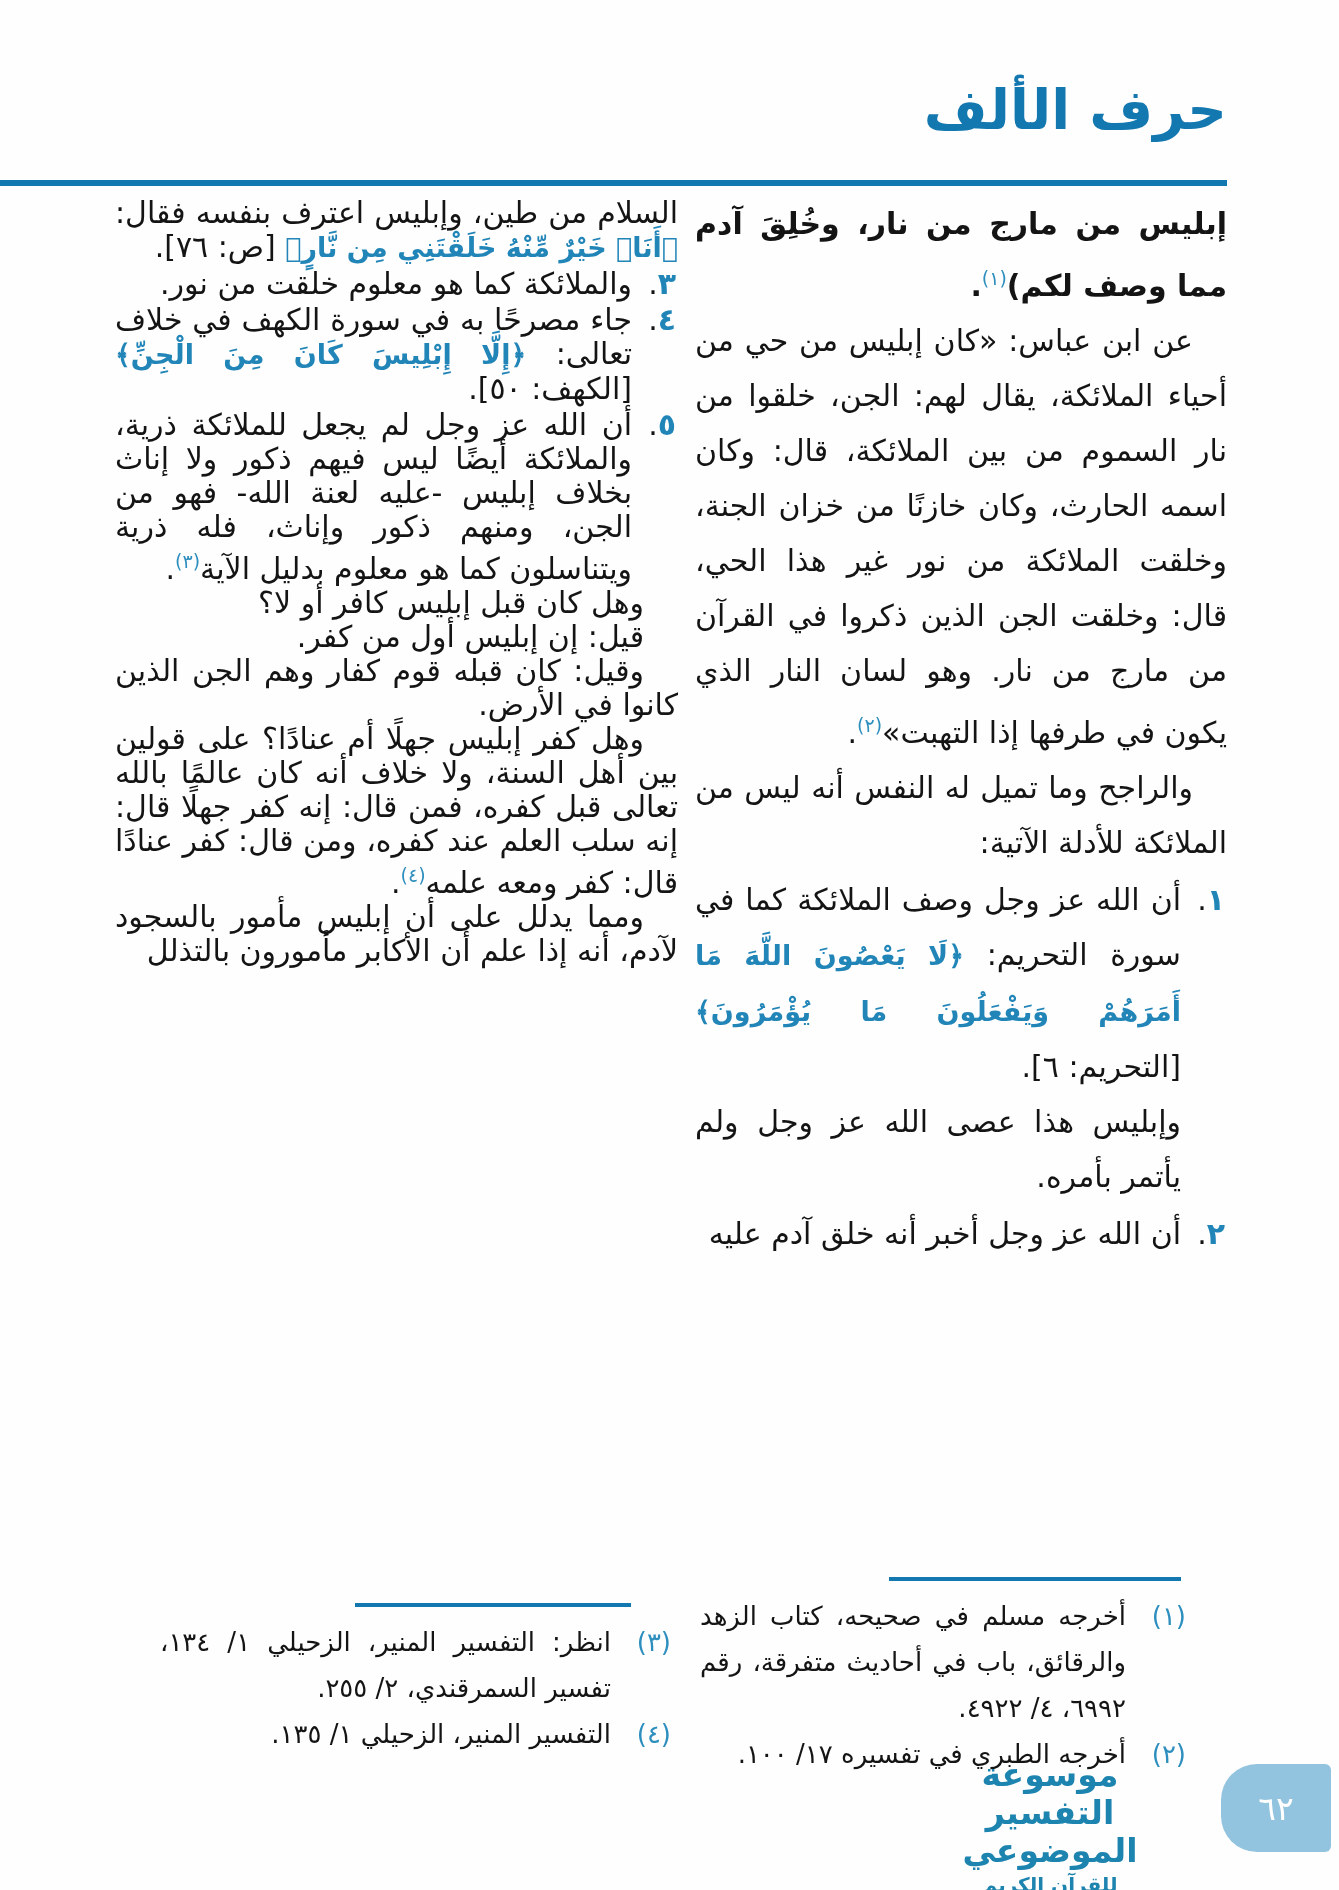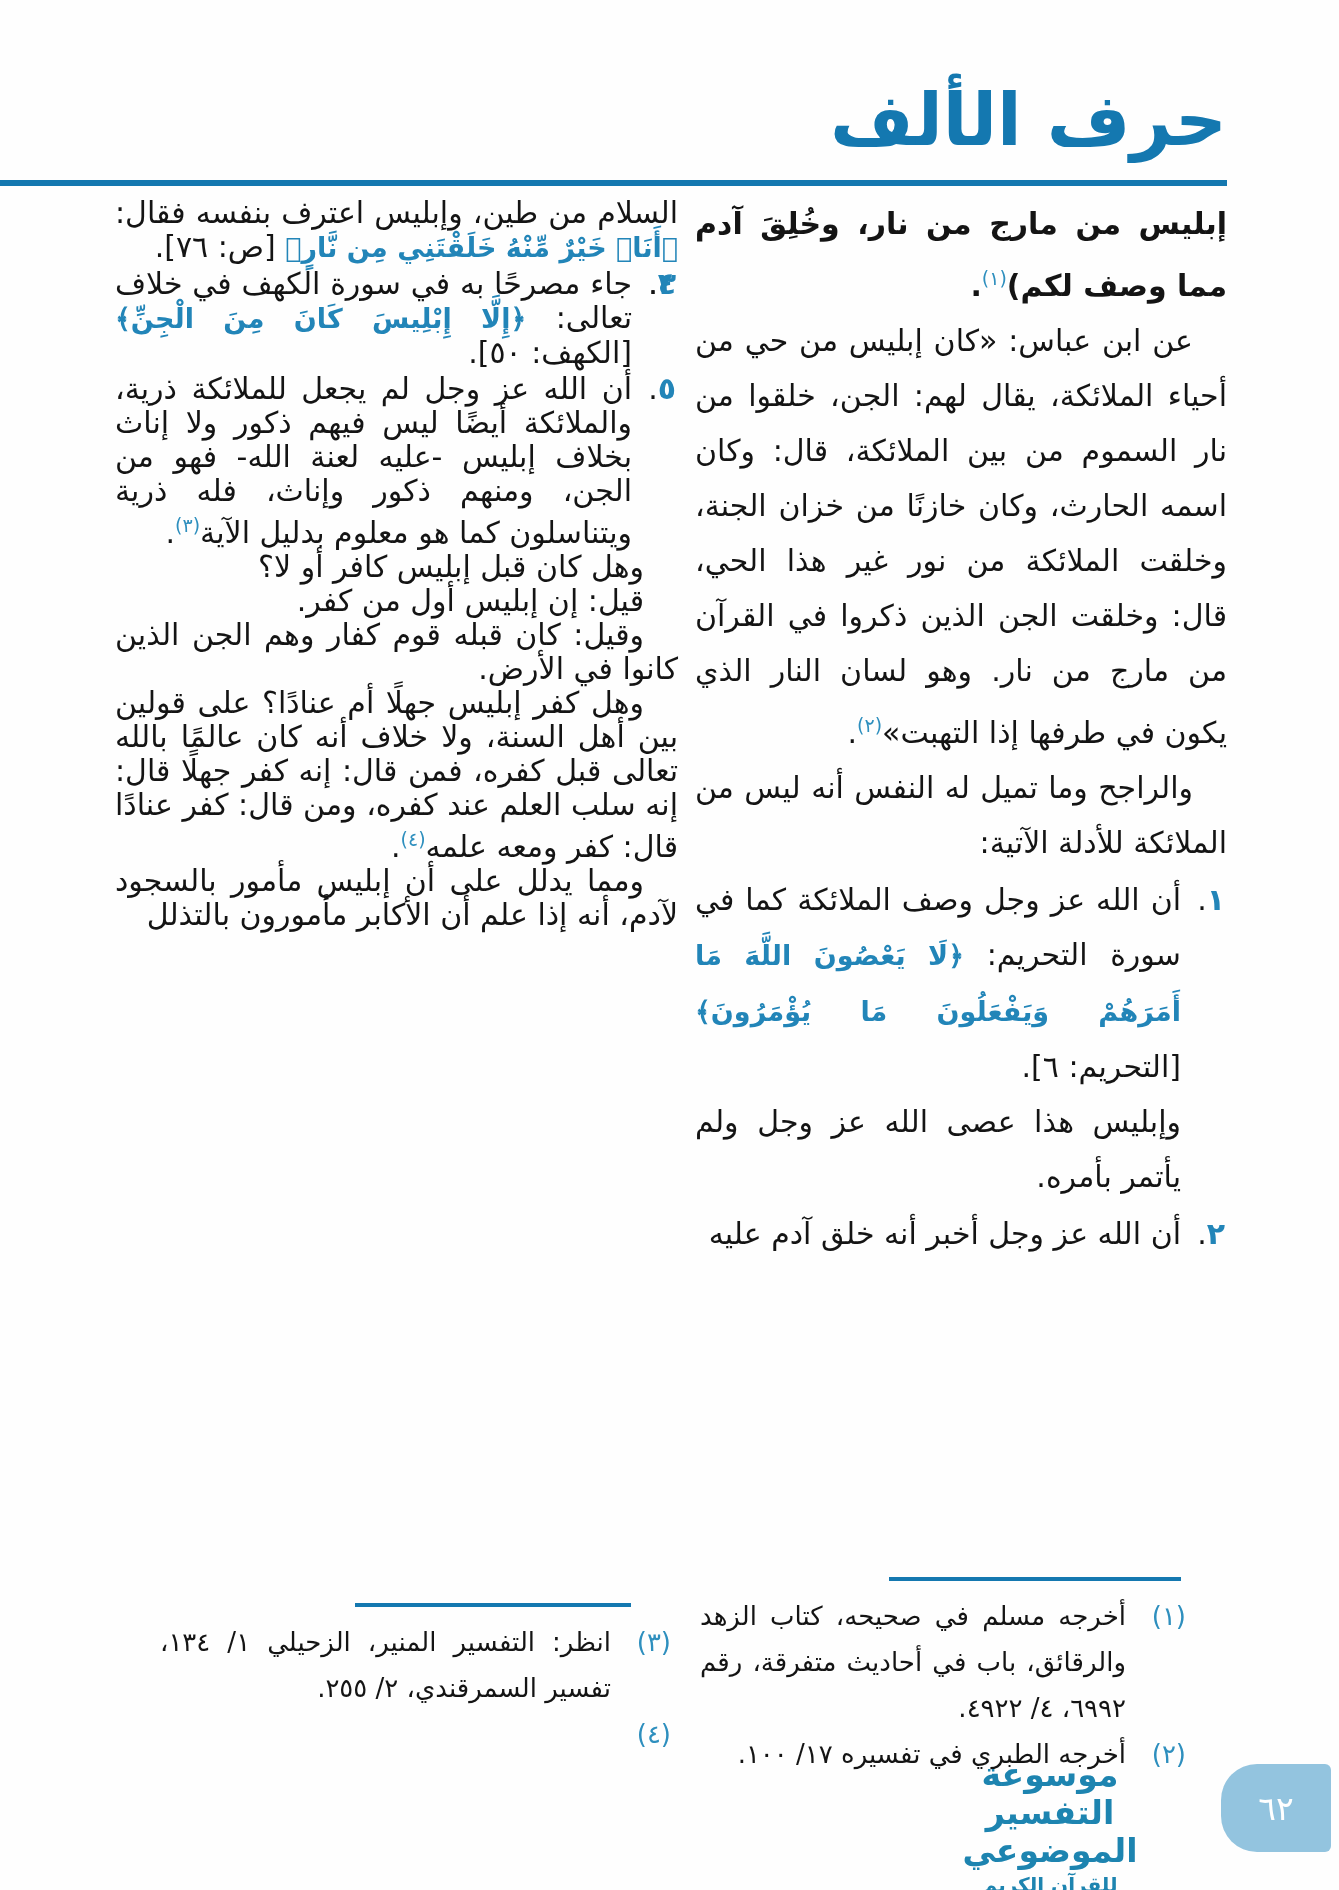--- a/index.html
+++ b/index.html
@@ -9,21 +9,21 @@
     --pill:#93c4df;
     --ink:#141414;
   }
   html,body{margin:0;padding:0;background:#ffffff;}
   .page{
     position:relative;width:1339px;height:1890px;overflow:hidden;background:#fefefe;
     font-family:"DejaVu Sans",sans-serif;color:var(--ink);
   }
   .header-title{
     position:absolute;top:78px;right:112px;
-    font-size:72px;font-weight:700;color:var(--accent);
+    font-size:55px;font-weight:700;color:var(--accent);
     letter-spacing:-1px;
   }
   .header-rule{
     position:absolute;top:180px;left:0;width:1227px;height:6px;background:var(--accent);
   }
   .col{
     position:absolute;top:196px;direction:rtl;text-align:justify;
     font-size:30px;line-height:55px;
   }
   .col-right{left:695px;width:532px;line-height:55px;}
@@ -72,40 +72,40 @@
   <div class="col col-right" id="col-right">
       <div class="para"><span class="bold">إبليس من مارج من نار، وخُلِقَ آدم مما وصف لكم)</span><span class="ref">(١)</span><span class="bold">.</span></div>
       <div class="para indent"><span>عن ابن عباس: «كان إبليس من حي من أحياء الملائكة، يقال لهم: الجن، خلقوا من نار السموم من بين الملائكة، قال: وكان اسمه الحارث، وكان خازنًا من خزان الجنة، وخلقت الملائكة من نور غير هذا الحي، قال: وخلقت الجن الذين ذكروا في القرآن من مارج من نار. وهو لسان النار الذي يكون في طرفها إذا التهبت»</span><span class="ref">(٢)</span><span>.</span></div>
       <div class="para indent"><span>والراجح وما تميل له النفس أنه ليس من الملائكة للأدلة الآتية:</span></div>
       <div class="li"><span class="num"><span class="num-d">١</span>.</span><span>أن الله عز وجل وصف الملائكة كما في سورة التحريم: </span><span class="quran">﴿لَا يَعْصُونَ اللَّهَ مَا أَمَرَهُمْ وَيَفْعَلُونَ مَا يُؤْمَرُونَ﴾</span><span> [التحريم: ٦].</span></div>
       <div class="li cont"><span>وإبليس هذا عصى الله عز وجل ولم يأتمر بأمره.</span></div>
       <div class="li"><span class="num"><span class="num-d">٢</span>.</span><span>أن الله عز وجل أخبر أنه خلق آدم عليه</span></div>
     </div>
   <div class="col col-left" id="col-left">
       <div class="para"><span>السلام من طين، وإبليس اعترف بنفسه فقال: </span><span class="quran">﴿أَنَا۠ خَيْرٌ مِّنْهُ خَلَقْتَنِي مِن نَّارٍ﴾</span><span> [ص: ٧٦].</span></div>
-      <div class="li"><span class="num"><span class="num-d">٣</span>.</span></div>
+      <div class="li"><span class="num"><span class="num-d">٣</span>.</span><span>والملائكة كما هو معلوم خلقت من نور.</span></div>
       <div class="li"><span class="num"><span class="num-d">٤</span>.</span><span>جاء مصرحًا به في سورة الكهف في خلاف تعالى: </span><span class="quran">﴿إِلَّا إِبْلِيسَ كَانَ مِنَ الْجِنِّ﴾</span><span> [الكهف: ٥٠].</span></div>
       <div class="li"><span class="num"><span class="num-d">٥</span>.</span><span>أن الله عز وجل لم يجعل للملائكة ذرية، والملائكة أيضًا ليس فيهم ذكور ولا إناث بخلاف إبليس -عليه لعنة الله- فهو من الجن، ومنهم ذكور وإناث، فله ذرية ويتناسلون كما هو معلوم بدليل الآية</span><span class="ref">(٣)</span><span>.</span></div>
       <div class="para indent"><span>وهل كان قبل إبليس كافر أو لا؟</span></div>
       <div class="para indent"><span>قيل: إن إبليس أول من كفر.</span></div>
       <div class="para indent"><span>وقيل: كان قبله قوم كفار وهم الجن الذين كانوا في الأرض.</span></div>
       <div class="para indent"><span>وهل كفر إبليس جهلًا أم عنادًا؟ على قولين بين أهل السنة، ولا خلاف أنه كان عالمًا بالله تعالى قبل كفره، فمن قال: إنه كفر جهلًا قال: إنه سلب العلم عند كفره، ومن قال: كفر عنادًا قال: كفر ومعه علمه</span><span class="ref">(٤)</span><span>.</span></div>
       <div class="para indent"><span>ومما يدلل على أن إبليس مأمور بالسجود لآدم، أنه إذا علم أن الأكابر مأمورون بالتذلل</span></div>
     </div>
 
   <div class="fn-sep fn-sep-right"></div>
   <div class="fn-sep fn-sep-left"></div>
 
   <div class="fn fn-right" id="fn-right">
       <div class="fn-item"><span class="fn-num">(١)</span><span>أخرجه مسلم في صحيحه، كتاب الزهد والرقائق، باب في أحاديث متفرقة، رقم ٦٩٩٢، ٤/ ٤٩٢٢.</span></div>
       <div class="fn-item"><span class="fn-num">(٢)</span><span>أخرجه الطبري في تفسيره ١٧/ ١٠٠.</span></div>
     </div>
   <div class="fn fn-left" id="fn-left">
       <div class="fn-item"><span class="fn-num">(٣)</span><span>انظر: التفسير المنير، الزحيلي ١/ ١٣٤، تفسير السمرقندي، ٢/ ٢٥٥.</span></div>
-      <div class="fn-item"><span class="fn-num">(٤)</span></div>
+      <div class="fn-item"><span class="fn-num">(٤)</span><span>التفسير المنير، الزحيلي ١/ ١٣٥.</span></div>
     </div>
 
   <div class="logo">
     <span class="logo-line1">موسوعة التفسير الموضوعي</span>
     <span class="logo-line2">للقرآن الكريم</span>
   </div>
 
   <div class="page-pill">
     <span>٦٢</span>
   </div>

